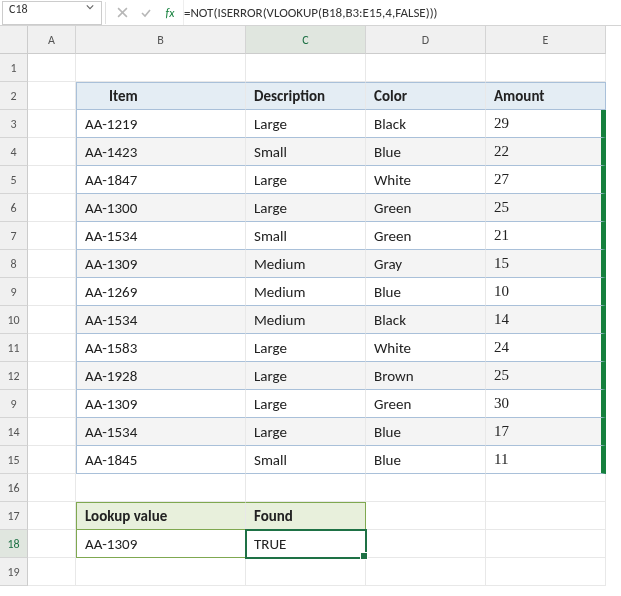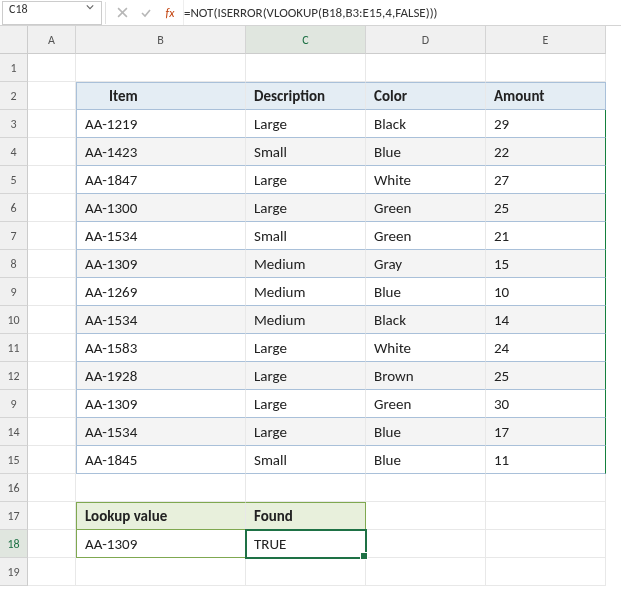--- a/index.html
+++ b/index.html
@@ -32,21 +32,21 @@
       width: 10px; height: 10px;
       display: flex; align-items: center; justify-content: center;
     }
     .fb-divider { width: 1px; height: 22px; background: #e0e0e0; margin: 0 3px; }
     .fb-buttons { display: flex; gap: 2px; padding: 0 2px; }
     .fb-btn {
       width: 22px; height: 22px;
       display: flex; align-items: center; justify-content: center;
       color: #9a9a9a;
     }
-    .fx-label { font-style: italic; font-size: 12px; color: #c2410c; }
+    .fx-label { font-style: italic; font-size: 12px; color: #15803d; }
     .formula-input {
       flex: 1;
       padding: 0 0;
       font-size: 13px;
       color: #333;
       height: 100%;
       display: flex;
       align-items: center;
       border-left: 1px solid #eee;
     }
@@ -88,21 +88,21 @@
       font-weight: 600;
       border-top: 1px solid #a9c0d9;
       border-bottom: 1px solid #a9c0d9;
     }
     .hdr-tight.first { border-left: 1px solid #a9c0d9; padding-left: 32px; }
     .hdr-tight.last  { border-right: 1px solid #a9c0d9; }
     .tbl {
       border-bottom: 1px solid #a9c0d9;
     }
     .tbl.first { border-left: 1px solid #a9c0d9; }
-    .tbl.last  { border-right: 1px solid #15803d; }
+    .tbl.last  { border-right: 5px solid #15803d; font-family: Liberation Serif, serif; }
     .tbl.alt { background: #f4f4f4; }
     .num { justify-content: flex-start; }
     
     .look-hdr {
       background: #e8f0dc;
       font-weight: 600;
       border-top: 1px solid #7fa850;
       border-bottom: 1px solid #7fa850;
     }
     .look-hdr.first { border-left: 1px solid #7fa850; }

